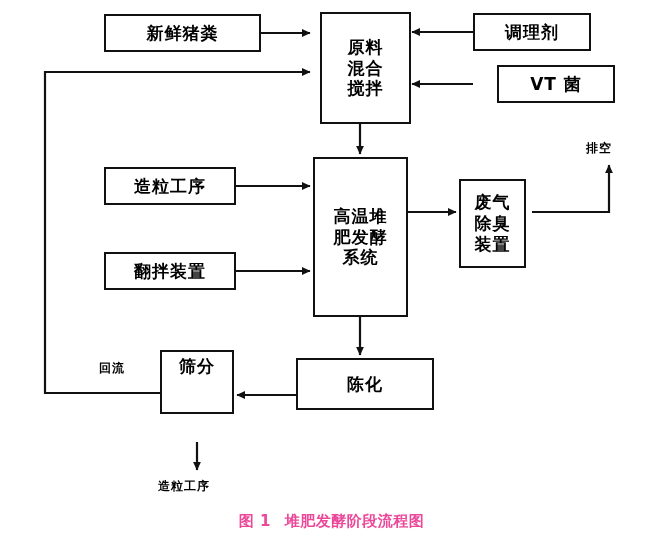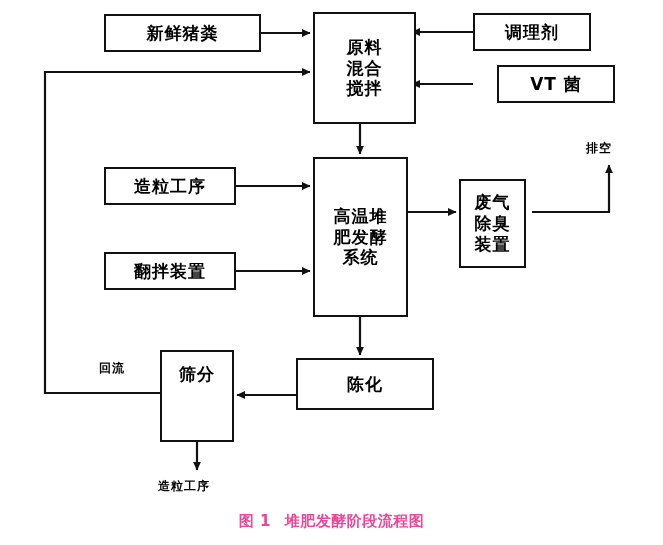--- a/index.html
+++ b/index.html
@@ -101,21 +101,21 @@
       <line x1="296" y1="395" x2="237" y2="395" marker-end="url(#arrow)"></line>
 
       <line x1="197" y1="442" x2="197" y2="470" marker-end="url(#arrow)"></line>
     </g>
   </svg>
 
   <div class="node" style="left:104px; top:14px; width:157px; height:38px;">
     <span class="ln">新鲜猪粪</span>
   </div>
 
-  <div class="node" style="left:313px; top:12px; width:103px; height:112px;">
+  <div class="node" style="left:320px; top:12px; width:91px; height:112px;">
     <span class="ln">原料</span>
     <span class="ln">混合</span>
     <span class="ln">搅拌</span>
   </div>
 
   <div class="node" style="left:473px; top:13px; width:118px; height:38px;">
     <span class="ln">调理剂</span>
   </div>
 
   <div class="node" style="left:473px; top:65px; width:118px; height:38px;margin-left:24px;">
@@ -139,21 +139,21 @@
   <div class="node" style="left:459px; top:179px; width:67px; height:89px;">
     <span class="ln">废气</span>
     <span class="ln">除臭</span>
     <span class="ln">装置</span>
   </div>
 
   <div class="node" style="left:296px; top:358px; width:138px; height:52px;">
     <span class="ln">陈化</span>
   </div>
 
-  <div class="node" style="left:160px; top:350px; width:74px; height:92px; justify-content:flex-start; padding-top:12px;text-align:right;">
+  <div class="node" style="left:160px; top:350px; width:74px; height:64px; justify-content:flex-start; padding-top:4px;text-align:right;">
     <span class="ln">筛分</span>
   </div>
 
   <div class="free-label" style="left:586px; top:140px;">排空</div>
 
   <div class="free-label" style="left:99px; top:360px;">回流</div>
 
   <div class="free-label" style="left:158px; top:478px;">造粒工序</div>
 
   <div class="caption">

